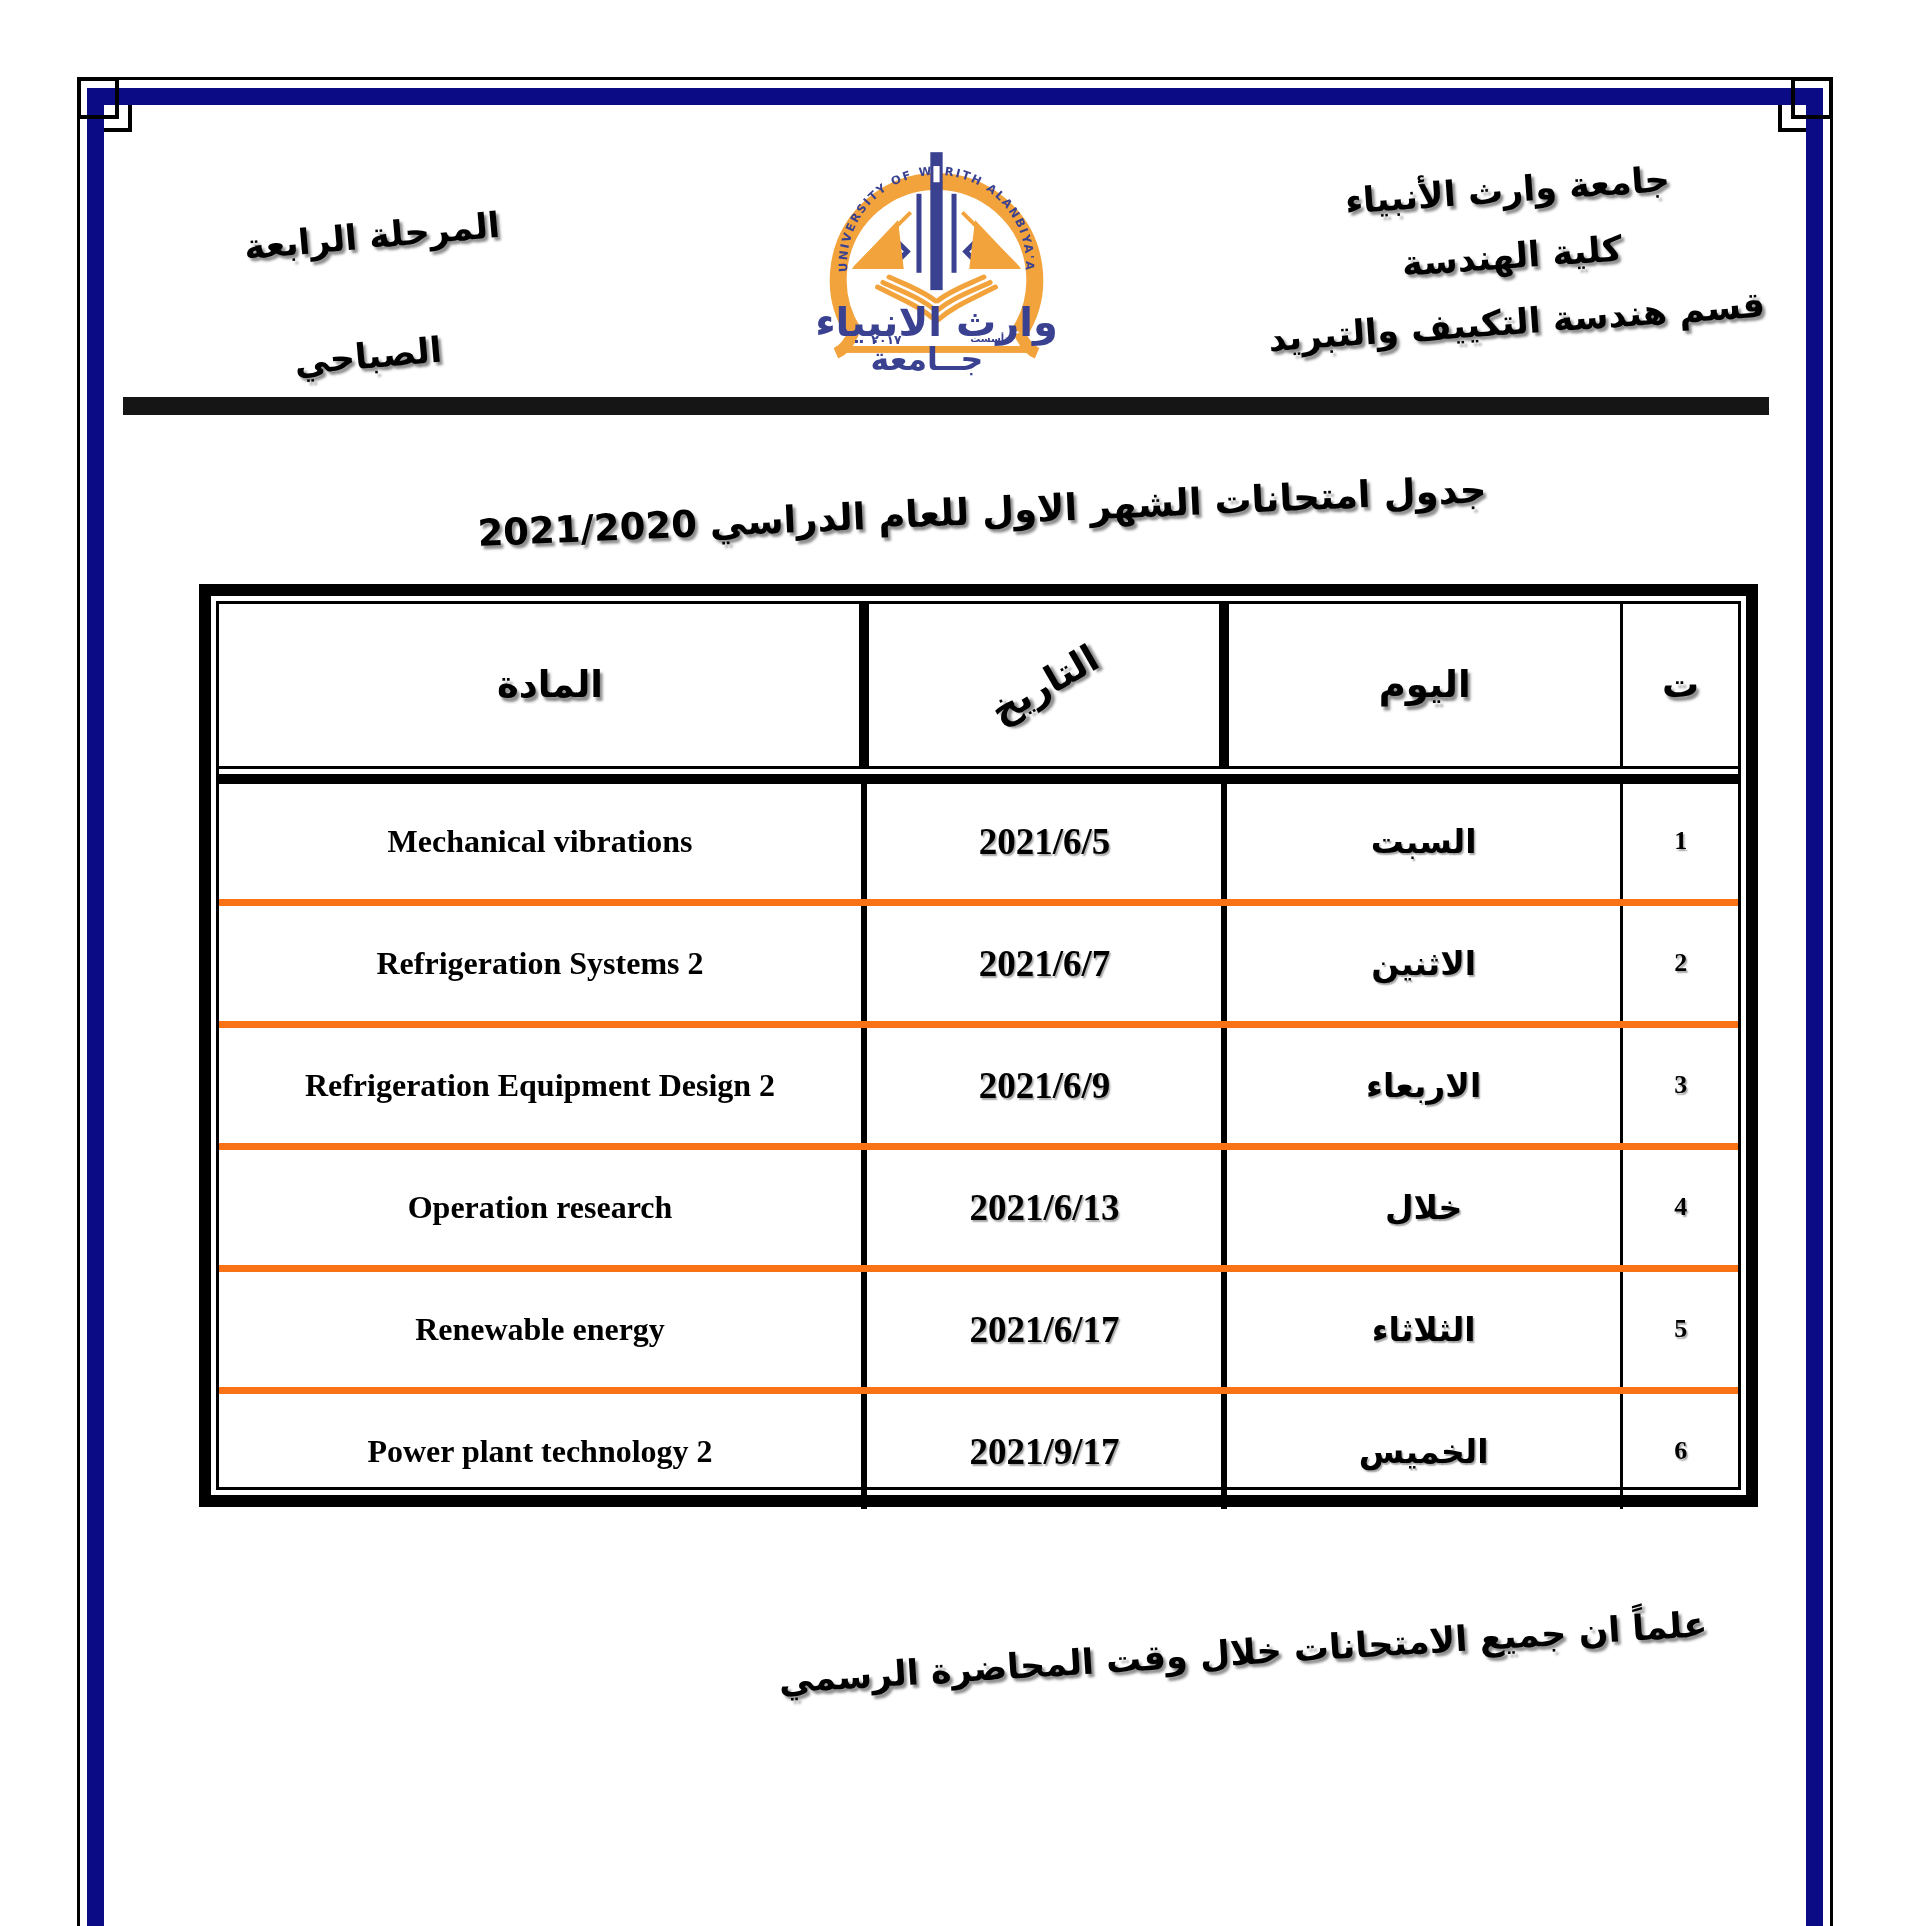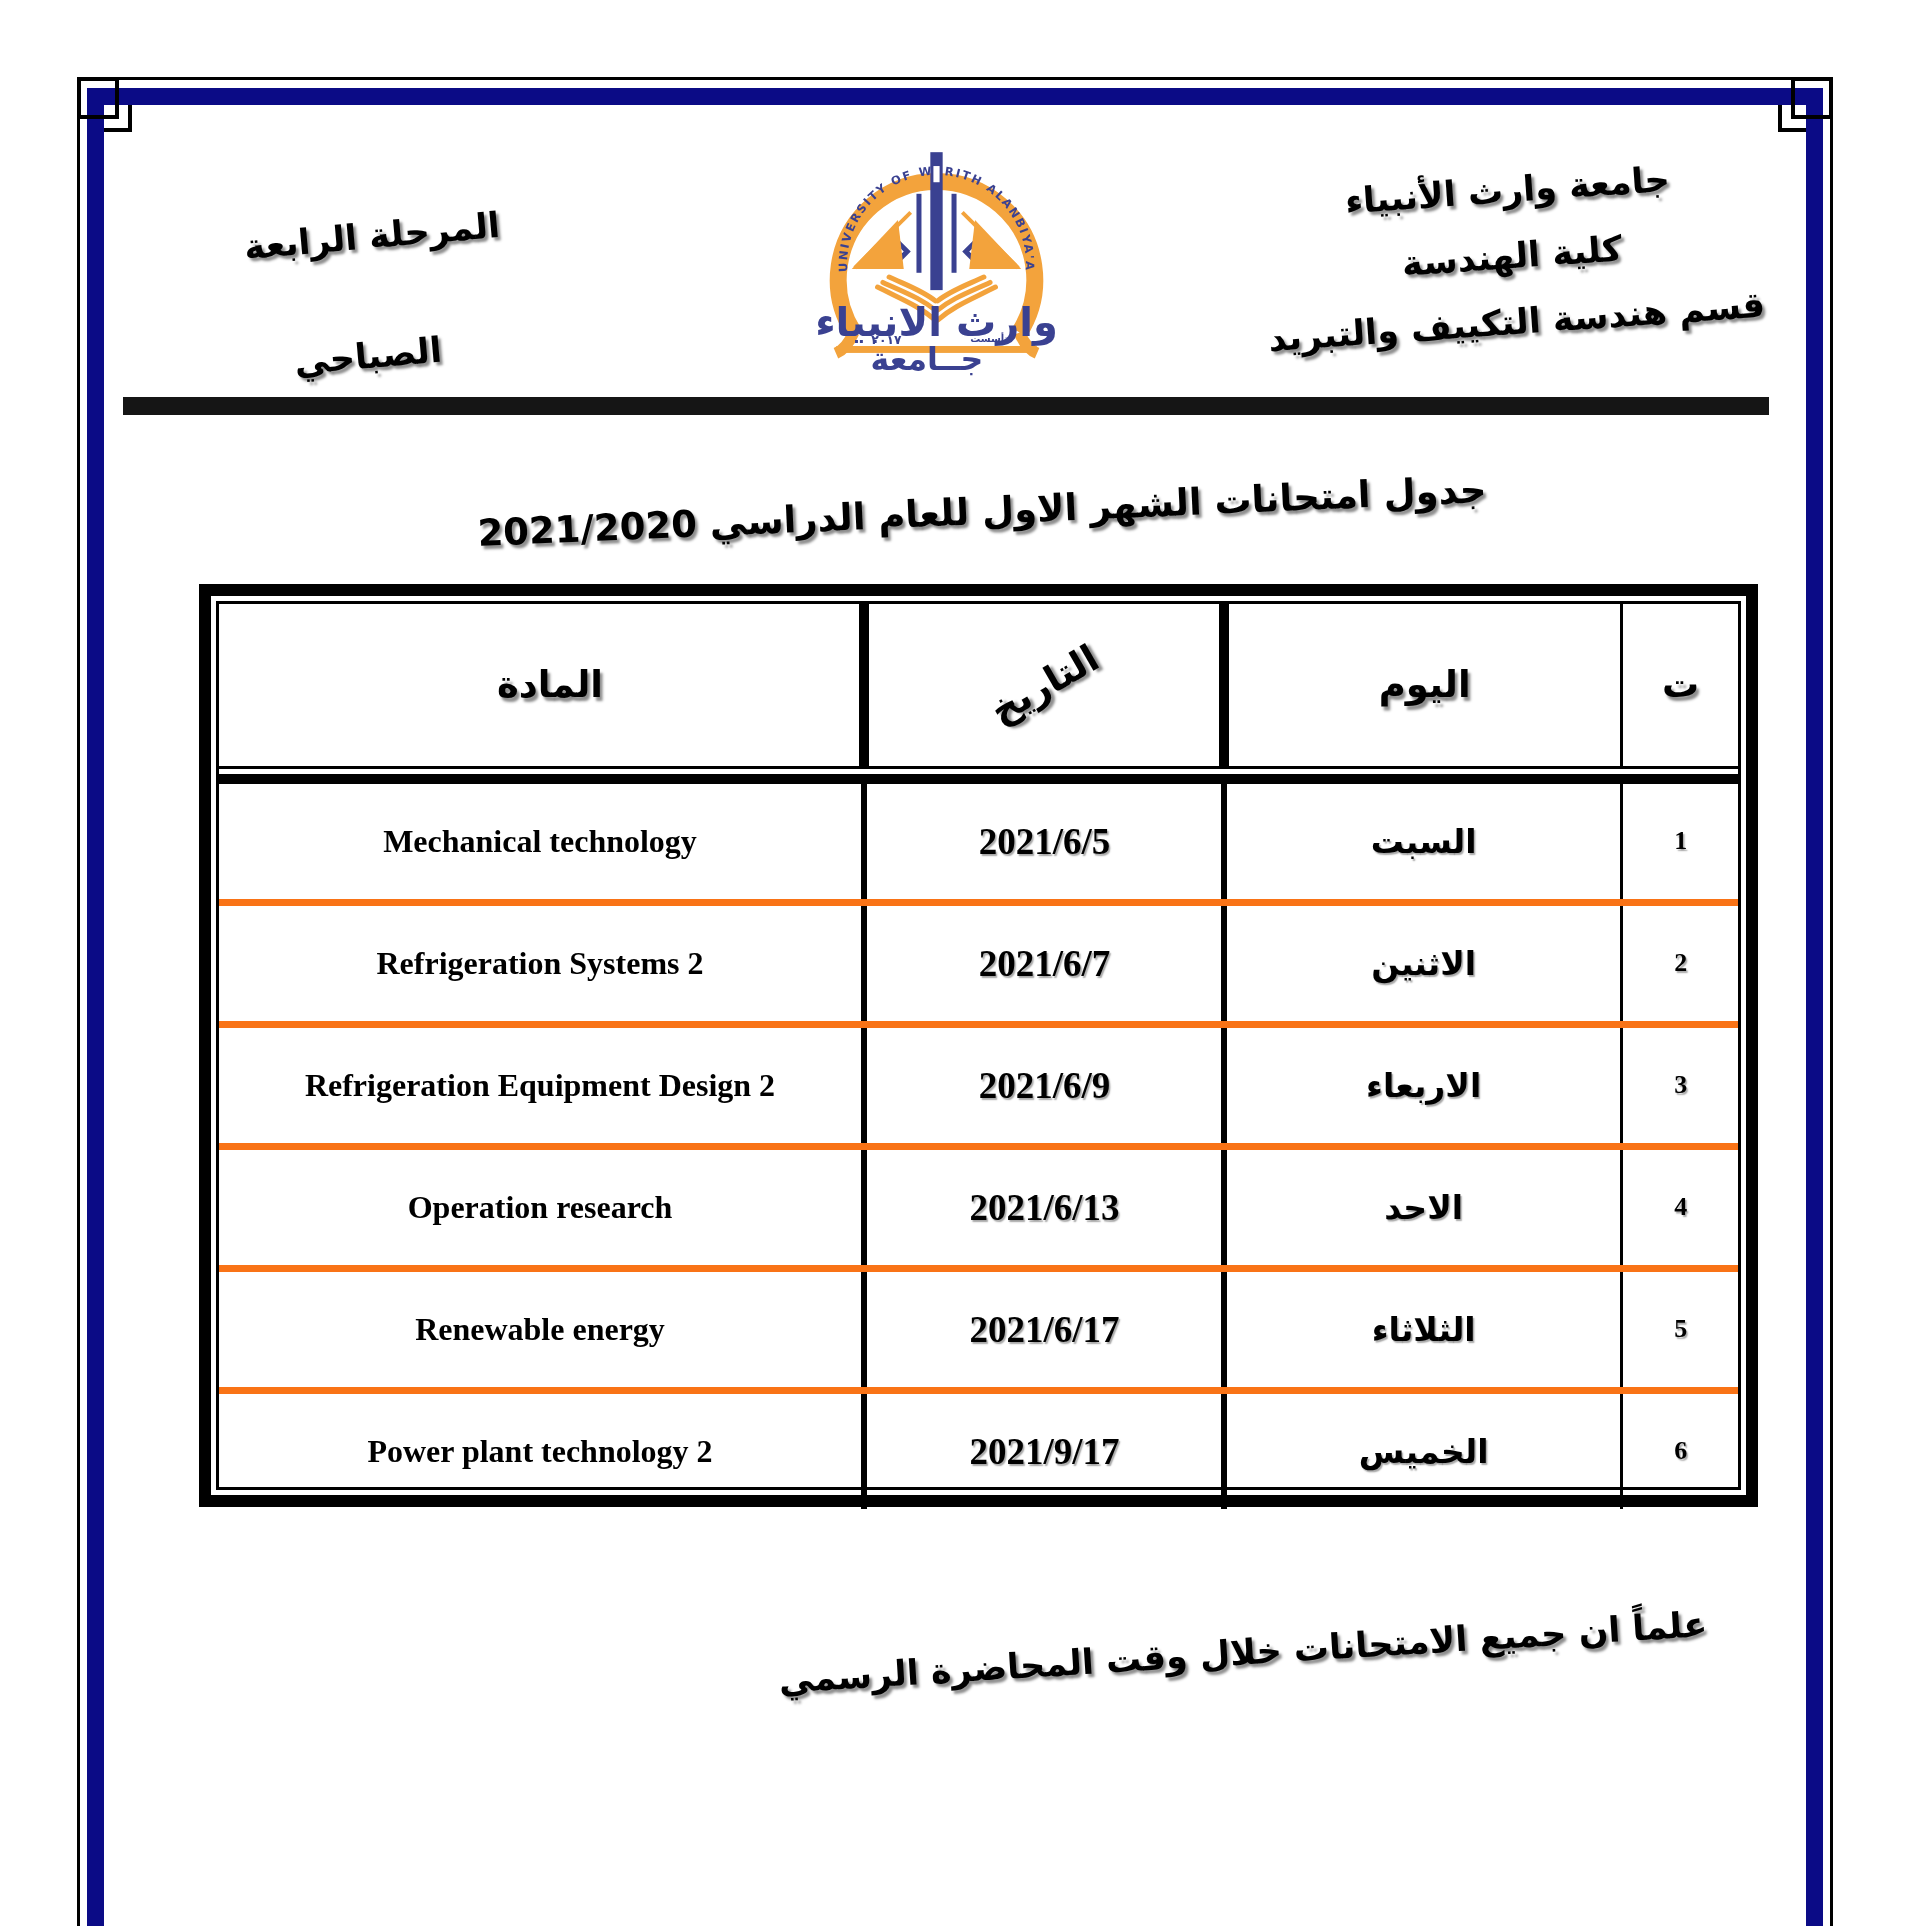--- a/index.html
+++ b/index.html
@@ -162,37 +162,37 @@
           <tr class="gap-row">
               <td colspan="4"></td>
             </tr>
           <tr class="band-row">
               <td colspan="4"></td>
             </tr>
           <tr class="first-data">
             <td class="col-no-cell cell-shadow">1</td>
             <td class="ar col-day-cell cell-shadow">السبت</td>
             <td class="col-date-cell cell-shadow">2021/6/5</td>
-            <td class="col-subject-cell">Mechanical technology</td>
+            <td class="col-subject-cell">Mechanical vibrations</td>
           </tr>
           <tr>
             <td class="col-no-cell cell-shadow">2</td>
             <td class="ar col-day-cell cell-shadow">الاثنين</td>
             <td class="col-date-cell cell-shadow">2021/6/7</td>
             <td class="col-subject-cell">Refrigeration Systems 2</td>
           </tr>
           <tr>
             <td class="col-no-cell cell-shadow">3</td>
             <td class="ar col-day-cell cell-shadow">الاربعاء</td>
             <td class="col-date-cell cell-shadow">2021/6/9</td>
             <td class="col-subject-cell">Refrigeration Equipment Design 2</td>
           </tr>
           <tr>
             <td class="col-no-cell cell-shadow">4</td>
-            <td class="ar col-day-cell cell-shadow">الاحد</td>
+            <td class="ar col-day-cell cell-shadow">خلال</td>
             <td class="col-date-cell cell-shadow">2021/6/13</td>
             <td class="col-subject-cell">Operation research</td>
           </tr>
           <tr>
             <td class="col-no-cell cell-shadow">5</td>
             <td class="ar col-day-cell cell-shadow">الثلاثاء</td>
             <td class="col-date-cell cell-shadow">2021/6/17</td>
             <td class="col-subject-cell">Renewable energy</td>
           </tr>
           <tr>

